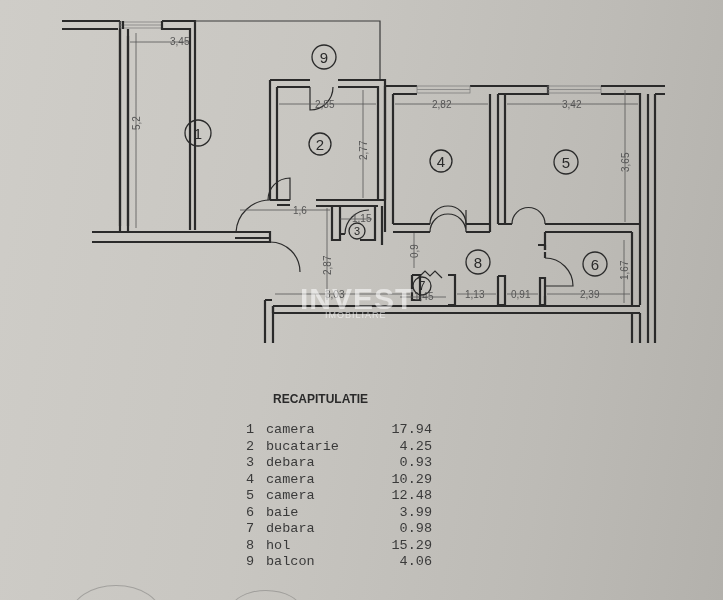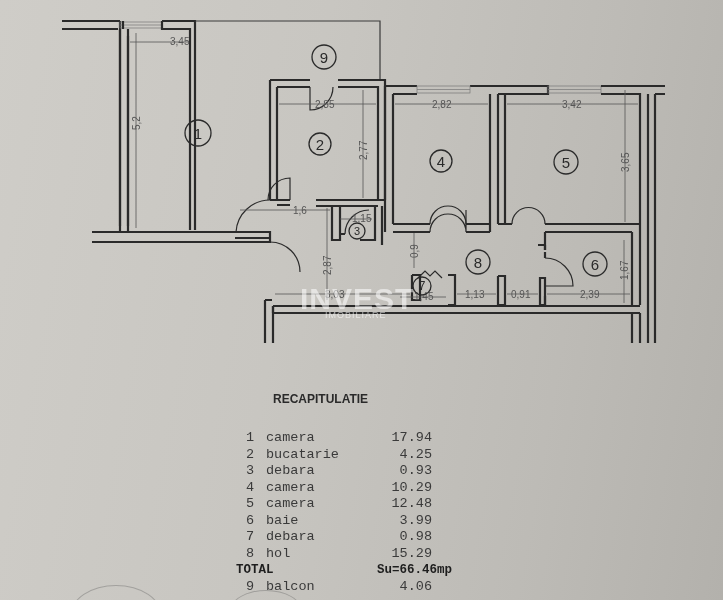--- a/index.html
+++ b/index.html
@@ -15,21 +15,21 @@
     .dim { stroke: #555; stroke-width: 0.8; fill: none; }
     .dimtxt { font-family: "Liberation Sans", sans-serif; font-size: 10px; fill: #555; }
     .circ { fill: none; stroke: #2a2a2a; stroke-width: 1.3; }
     .num { font-family: "Liberation Sans", sans-serif; font-size: 15px; fill: #2a2a2a; text-anchor: middle; dominant-baseline: central; }
     .window { fill: none; stroke: #777; stroke-width: 0.7; }
     .door { fill: none; stroke: #2a2a2a; stroke-width: 1.2; }
     .wm-big { font-family: "Liberation Sans", sans-serif; font-size: 30px; font-weight: bold; fill: rgba(255,255,255,0.55); letter-spacing: 1px; }
     .wm-small { font-family: "Liberation Sans", sans-serif; font-size: 9px; fill: rgba(255,255,255,0.6); letter-spacing: 1px; }
 
     #recap { position: absolute; left: 236px; top: 392px; width: 260px; }
-    #recap .title { font-family: "Liberation Sans", sans-serif; font-size: 12px; font-weight: bold; color: #2a2a2a; margin-left: 37px; margin-bottom: 24px; }
+    #recap .title { font-family: "Liberation Sans", sans-serif; font-size: 12px; font-weight: bold; color: #2a2a2a; margin-left: 37px; margin-bottom: 16px; }
     .row { font-family: "Liberation Mono", monospace; font-size: 13.5px; color: #3a3a3a; height: 16.5px; line-height: 16.5px; position: relative; }
     .row .idx { position: absolute; left: 10px; }
     .row .name { position: absolute; left: 30px; font-family: Liberation Mono, monospace; }
     .row .val { position: absolute; right: 64px; }
     .row.total { font-weight: bold; color: #1e1e1e; font-size: 12.5px; }
     .row.total .label { position: absolute; left: 0; }
     .row.total .val { right: 44px; }
     .row.grand .val { right: 44px; }
 
     .stamp { position: absolute; border-radius: 50%; border: 1px solid rgba(90,90,90,0.35); }
@@ -223,24 +223,20 @@
       <span class="idx">7</span>
       <span class="name">debara</span>
       <span class="val">0.98</span>
     </div>
   <div class="row">
       <span class="idx">8</span>
       <span class="name">hol</span>
       <span class="val">15.29</span>
     </div>
 
-  <div class="row total">
-      <span class="label">TOTAL</span>
-      <span class="val">Su=66.46mp</span>
-    </div>
 
   <div class="row">
       <span class="idx">9</span>
       <span class="name">balcon</span>
       <span class="val">4.06</span>
     </div>
 
 </div>
 
 <div class="stamp" style="left:70px; top:585px; width:90px; height:60px;"></div>

